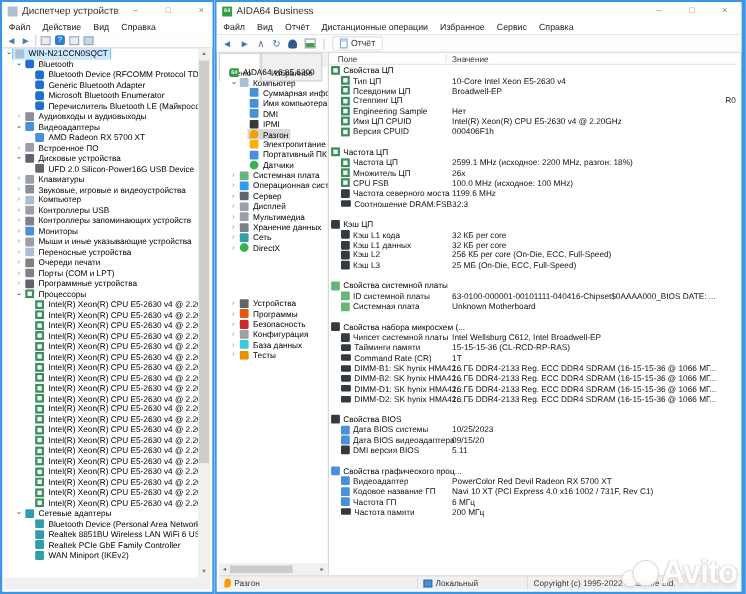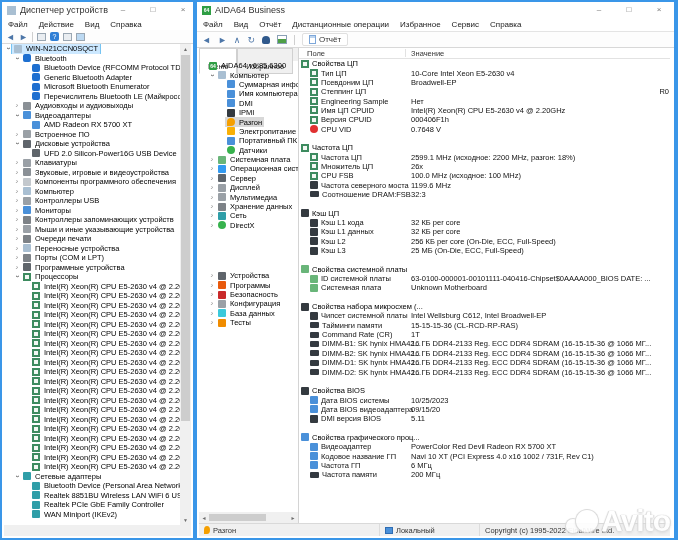--- a/index.html
+++ b/index.html
@@ -254,71 +254,64 @@
       <div class="trow dm-row" style="padding-left: 9px;">
         <span class="exp"><i>›</i></span>
         <span class="rowin">
           <span class="ic ic-sound"></span>
           <span class="tlbl">Звуковые, игровые и видеоустройства</span>
         </span>
       </div>
       <div class="trow dm-row" style="padding-left: 9px;">
         <span class="exp"><i>›</i></span>
         <span class="rowin">
-          <span class="ic ic-software"></span>
-          <span class="tlbl">Компоненты программного обеспечения</span>
-        </span>
-      </div>
-      <div class="trow dm-row" style="padding-left: 9px;">
-        <span class="exp"><i>›</i></span>
-        <span class="rowin">
           <span class="ic ic-pc"></span>
           <span class="tlbl">Компьютер</span>
         </span>
       </div>
       <div class="trow dm-row" style="padding-left: 9px;">
         <span class="exp"><i>›</i></span>
         <span class="rowin">
           <span class="ic ic-usb"></span>
           <span class="tlbl">Контроллеры USB</span>
         </span>
       </div>
       <div class="trow dm-row" style="padding-left: 9px;">
         <span class="exp"><i>›</i></span>
         <span class="rowin">
+          <span class="ic ic-storage"></span>
+          <span class="tlbl">Контроллеры запоминающих устройств</span>
+        </span>
+      </div>
+      <div class="trow dm-row" style="padding-left: 9px;">
+        <span class="exp"><i>›</i></span>
+        <span class="rowin">
           <span class="ic ic-monitor"></span>
           <span class="tlbl">Мониторы</span>
         </span>
       </div>
       <div class="trow dm-row" style="padding-left: 9px;">
         <span class="exp"><i>›</i></span>
         <span class="rowin">
-          <span class="ic ic-storage"></span>
-          <span class="tlbl">Контроллеры запоминающих устройств</span>
-        </span>
-      </div>
-      <div class="trow dm-row" style="padding-left: 9px;">
-        <span class="exp"><i>›</i></span>
-        <span class="rowin">
           <span class="ic ic-mouse"></span>
           <span class="tlbl">Мыши и иные указывающие устройства</span>
         </span>
       </div>
       <div class="trow dm-row" style="padding-left: 9px;">
         <span class="exp"><i>›</i></span>
         <span class="rowin">
+          <span class="ic ic-portable"></span>
+          <span class="tlbl">Переносные устройства</span>
+        </span>
+      </div>
+      <div class="trow dm-row" style="padding-left: 9px;">
+        <span class="exp"><i>›</i></span>
+        <span class="rowin">
           <span class="ic ic-printer"></span>
           <span class="tlbl">Очереди печати</span>
-        </span>
-      </div>
-      <div class="trow dm-row" style="padding-left: 9px;">
-        <span class="exp"><i>›</i></span>
-        <span class="rowin">
-          <span class="ic ic-portable"></span>
-          <span class="tlbl">Переносные устройства</span>
         </span>
       </div>
       <div class="trow dm-row" style="padding-left: 9px;">
         <span class="exp"><i>›</i></span>
         <span class="rowin">
           <span class="ic ic-ports"></span>
           <span class="tlbl">Порты (COM и LPT)</span>
         </span>
       </div>
       <div class="trow dm-row" style="padding-left: 9px;">
@@ -768,25 +761,20 @@
           <div class="crow" style="padding-left: 11px;">
             <span class="ic ic-cpu"></span>
             <span class="fld">Имя ЦП CPUID</span>
             <span class="val">Intel(R) Xeon(R) CPU E5-2630 v4 @ 2.20GHz</span>
           </div>
           <div class="crow" style="padding-left: 11px;">
             <span class="ic ic-cpu"></span>
             <span class="fld">Версия CPUID</span>
             <span class="val">000406F1h</span>
           </div>
-          <div class="crow" style="padding-left: 11px;">
-            <span class="ic ic-vid"></span>
-            <span class="fld">CPU VID</span>
-            <span class="val">0.7648 V</span>
-          </div>
           <div class="crow"></div>
           <div class="crow chead">
             <span class="ic ic-cpu"></span>
             <span class="fld">Частота ЦП</span>
           </div>
           <div class="crow" style="padding-left: 11px;">
             <span class="ic ic-cpu"></span>
             <span class="fld">Частота ЦП</span>
             <span class="val">2599.1 MHz  (исходное: 2200 MHz, разгон: 18%)</span>
           </div>

